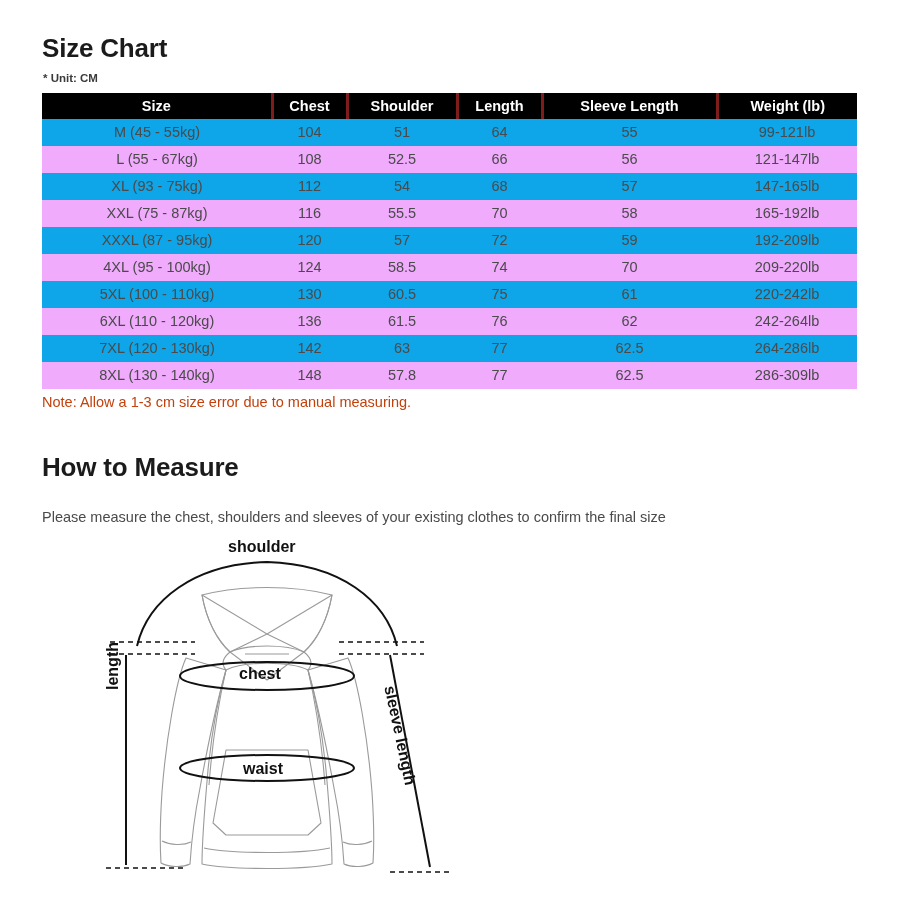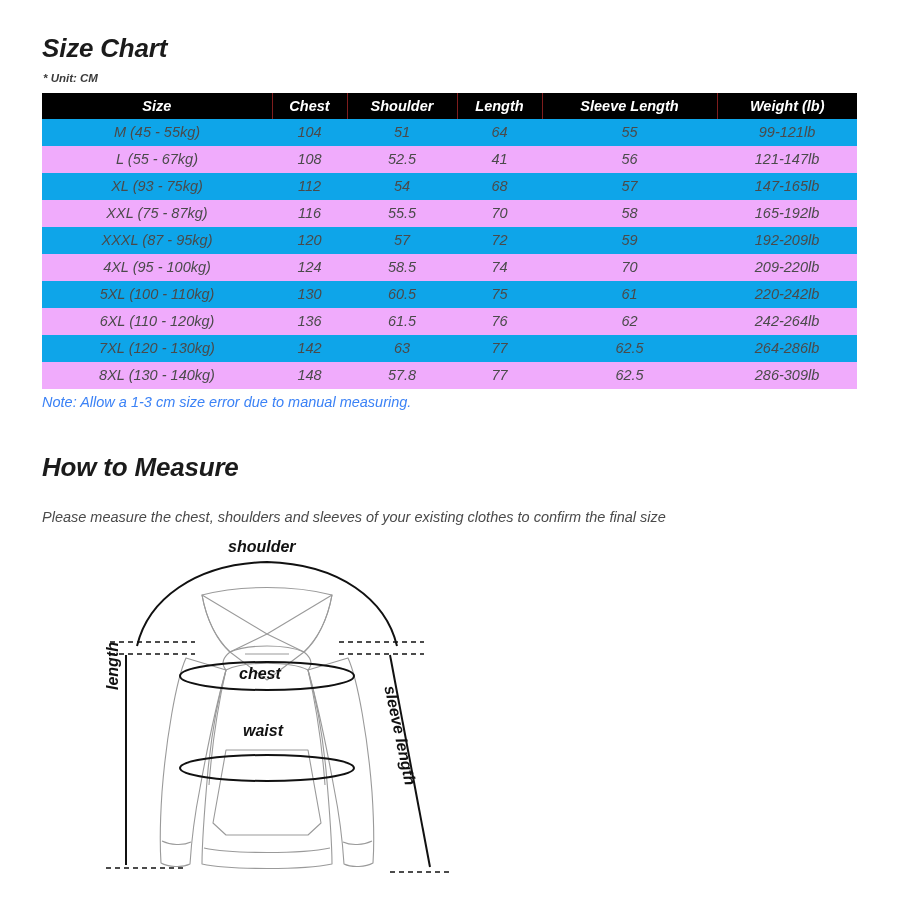--- a/index.html
+++ b/index.html
@@ -12,21 +12,20 @@
     font-family: "Liberation Sans", sans-serif;
     color: #3d3d3d;
     -webkit-font-smoothing: antialiased;
   }
 
   .page {
     position: relative;
     width: 900px;
     height: 900px;
     overflow: hidden;
-    font-style: italic;
   }
 
   
   .h1 {
     position: absolute;
     left: 42px;
     font-size: 26px;
     font-weight: bold;
     color: #1b1b1b;
     letter-spacing: -0.2px;
@@ -58,42 +57,42 @@
   }
   table.size-table thead th {
     background: #000000;
     color: #ffffff;
     font-weight: bold;
     font-size: 14.5px;
     height: 26px;
     line-height: 26px;
     padding: 0;
     text-align: center;
-    border-right: 1px solid #7f1d1d;
+    border-right: 3px solid #7f1d1d;
   }
   table.size-table thead th:last-child { border-right: none; }
 
   table.size-table tbody td {
     height: 27px;
     line-height: 27px;
     padding: 0;
     text-align: center;
     color: #4a4a4a;
     font-size: 14.5px;
     border: none;
   }
   table.size-table tbody tr.odd  { background: #0ea5e9; }
   table.size-table tbody tr.even { background: #f0abfc; }
 
   .note {
     position: absolute;
     left: 42px;
     top: 394px;
     font-size: 14.5px;
-    color: #3b82f6;
+    color: #c2410c;
   }
 
   .howto-sub {
     position: absolute;
     left: 42px;
     top: 489px;
     font-size: 14.5px;
     color: #4a4a4a;
     margin-top: 20px;
   }
@@ -110,21 +109,21 @@
 
   .lbl {
     position: absolute;
     font-weight: bold;
     color: #111111;
     font-size: 16px;
     white-space: nowrap;
   }
   #label-shoulder { left: 228px; top: 538px; }
   #label-chest    { left: 239px; top: 665px; }
-  #label-waist    { left: 243px; top: 722px; }
+  #label-waist    { left: 243px; top: 760px; }
   #label-length {
     left: 104px;
     top: 690px;
     transform: rotate(-90deg);
     transform-origin: left top;
   }
   #label-sleeve {
     left: 398px;
     top: 684px;
     transform: rotate(78deg);
@@ -166,21 +165,21 @@
             <td>104</td>
             <td>51</td>
             <td>64</td>
             <td>55</td>
             <td>99-121lb</td>
           </tr>
           <tr class="even">
             <td>L (55 - 67kg)</td>
             <td>108</td>
             <td>52.5</td>
-            <td>41</td>
+            <td>66</td>
             <td>56</td>
             <td>121-147lb</td>
           </tr>
           <tr class="odd">
             <td>XL (93 - 75kg)</td>
             <td>112</td>
             <td>54</td>
             <td>68</td>
             <td>57</td>
             <td>147-165lb</td>

